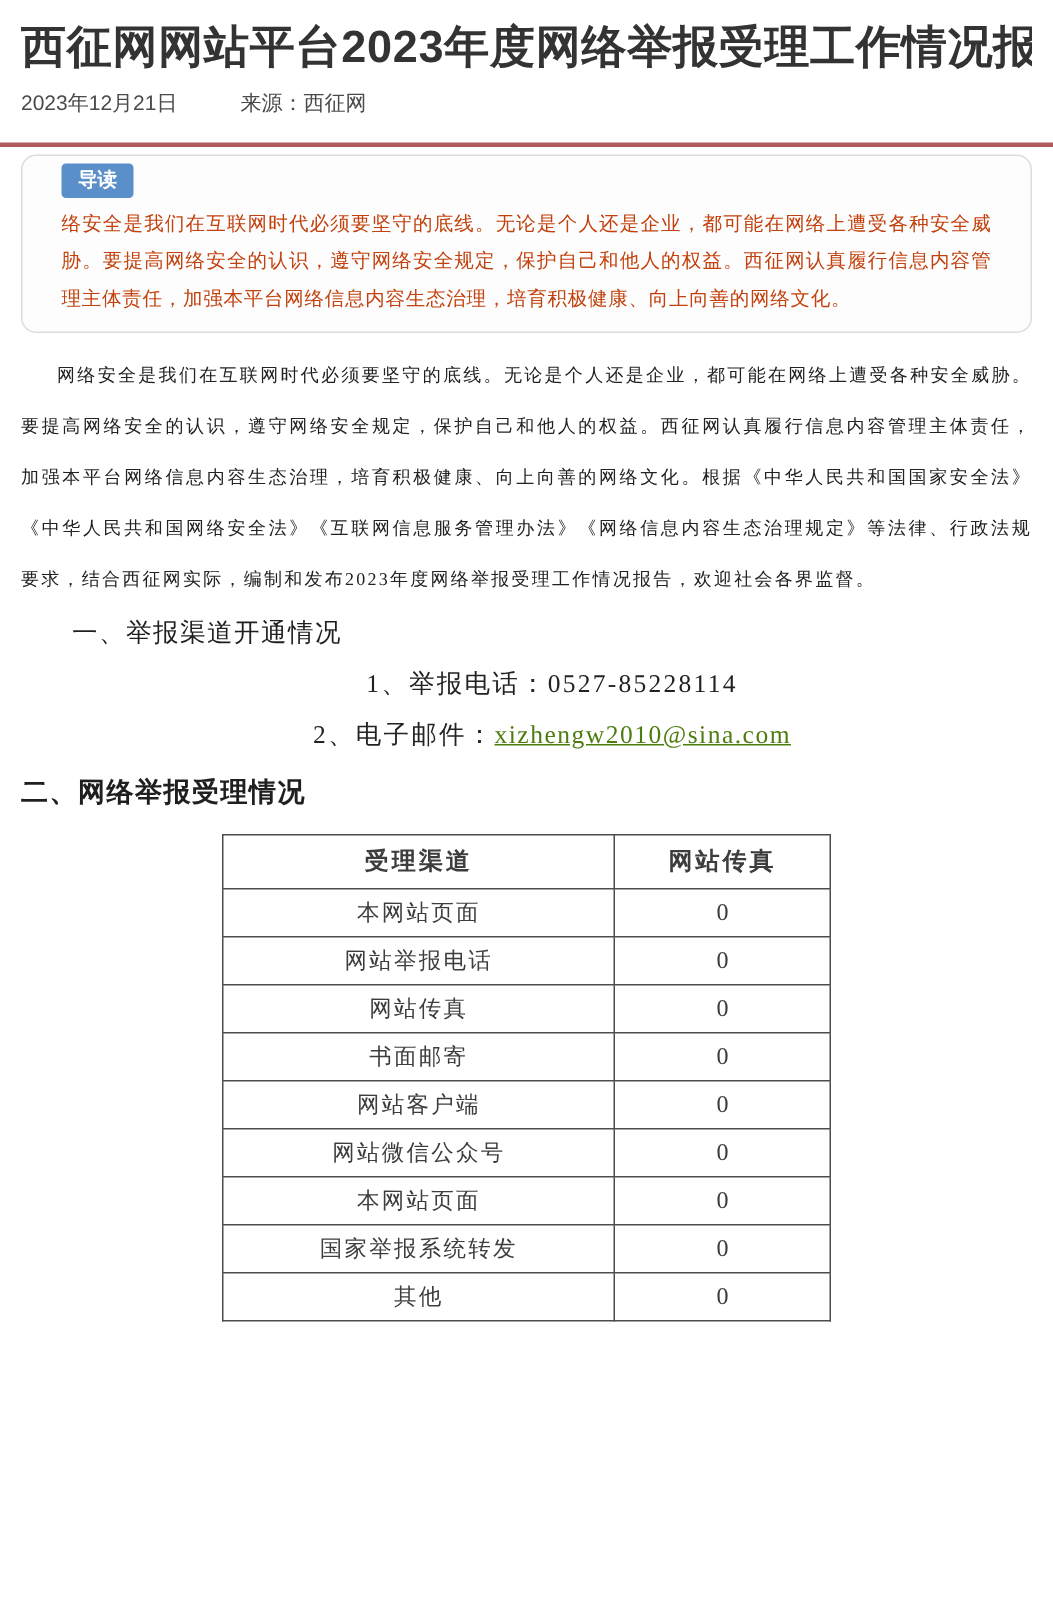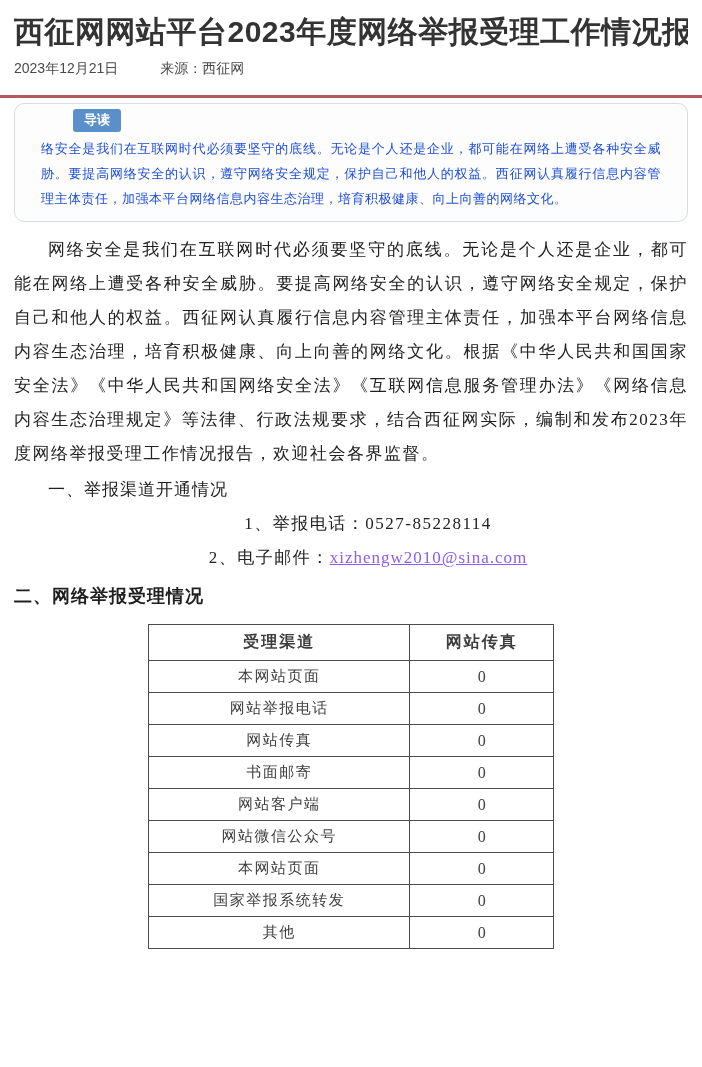--- a/index.html
+++ b/index.html
@@ -42,44 +42,43 @@
   .intro-box {
     margin-top: 5px;
     border: 1px solid #d8dde2;
     border-radius: 10px;
     background: #fdfdfe;
     padding: 5px 26px 10px 26px;
     position: relative;
   }
   .intro-badge {
     display: inline-block;
-    margin-left: 32px;
     background: #5b8fc9;
     color: #ffffff;
     font-size: 13px;
     font-weight: bold;
     padding: 2px 11px 3px 11px;
     border-radius: 3px;
   }
   .intro-text {
     margin-top: 4px;
     font-size: 13px;
     line-height: 25px;
-    color: #1d4ed8;
+    color: #c2410c;
     text-align: justify;
     letter-spacing: 0.5px;
   }
 
   .article {
     font-family: "Liberation Serif", "DejaVu Serif", serif;
     color: #222222;
   }
   .para {
     margin-top: 11px;
-    font-size: 17px;
+    font-size: 12px;
     line-height: 34px;
     text-indent: 2em;
     text-align: justify;
     letter-spacing: 1.5px;
   }
   .sub-heading {
     font-family: "Liberation Sans", sans-serif;
     font-weight: normal;
     font-size: 17px;
     color: #1f1f1f;
@@ -89,21 +88,21 @@
     letter-spacing: 1px;
   }
   .list-line {
     font-size: 17px;
     line-height: 34px;
     padding-left: 2em;
     letter-spacing: 1.5px;
     text-align: center;
   }
   .email-link {
-    color: #8b5cf6;
+    color: #4d7c0f;
     text-decoration: underline;
     cursor: pointer;
     letter-spacing: 1px;
   }
   .section-heading {
     font-family: "Liberation Sans", sans-serif;
     font-weight: bold;
     font-size: 18px;
     color: #1f1f1f;
     line-height: 30px;

